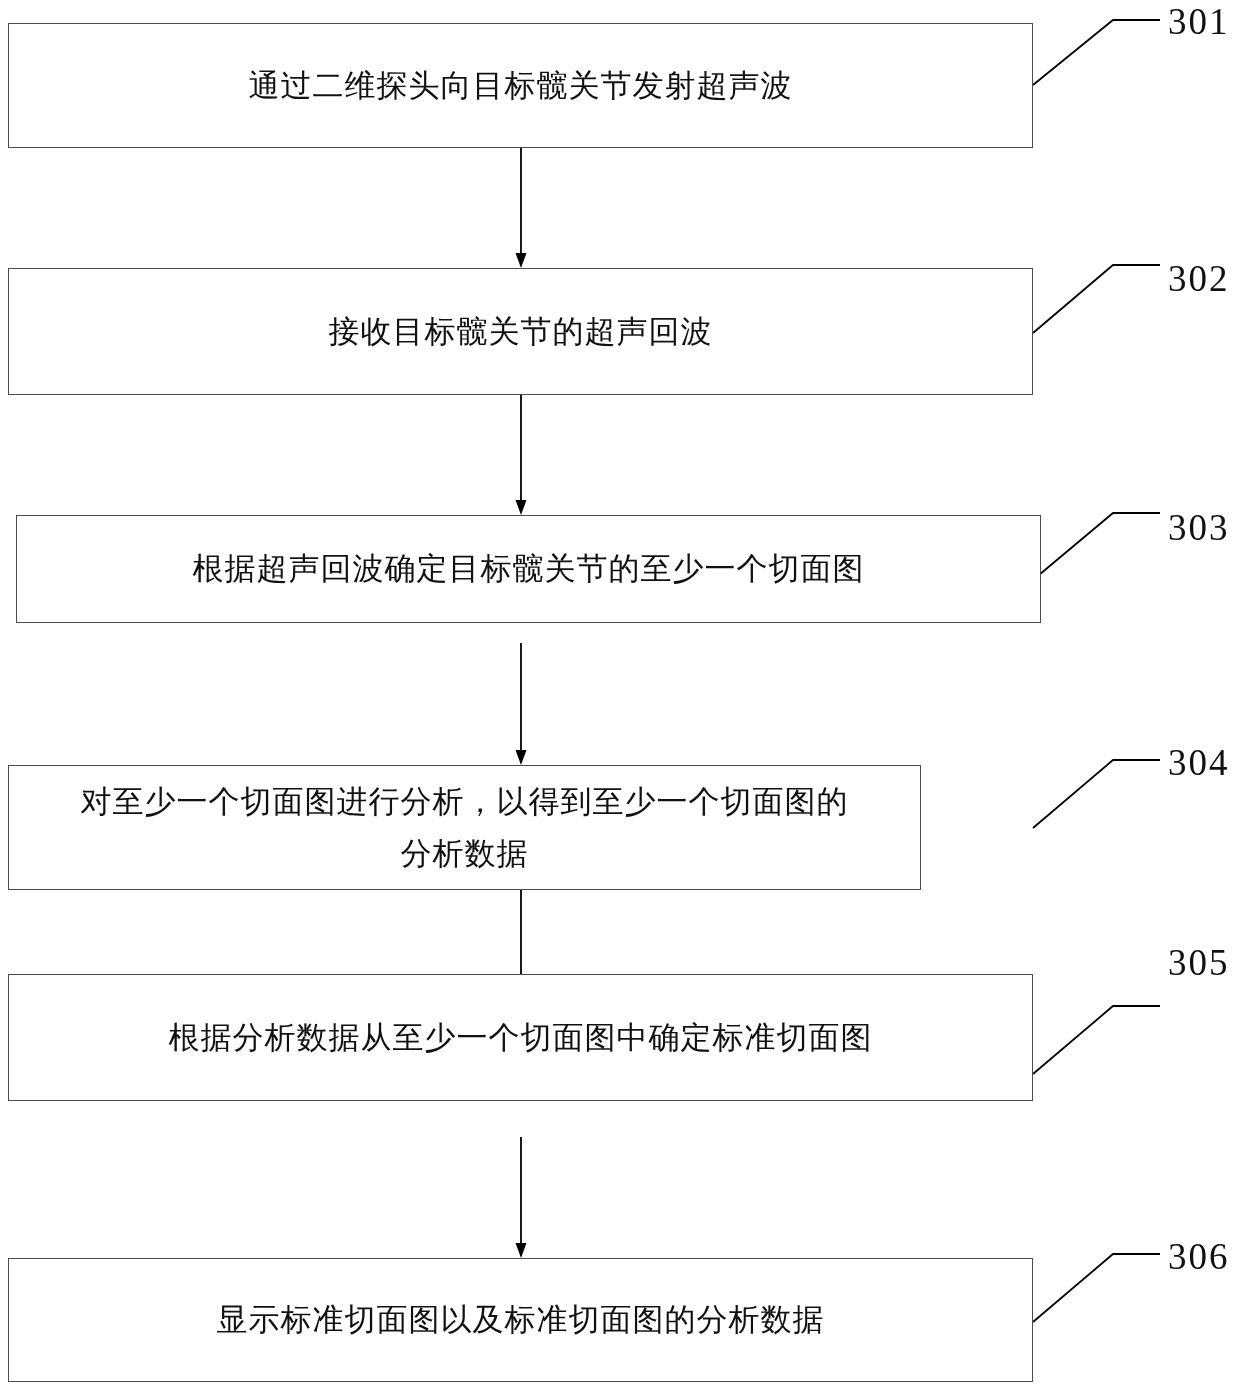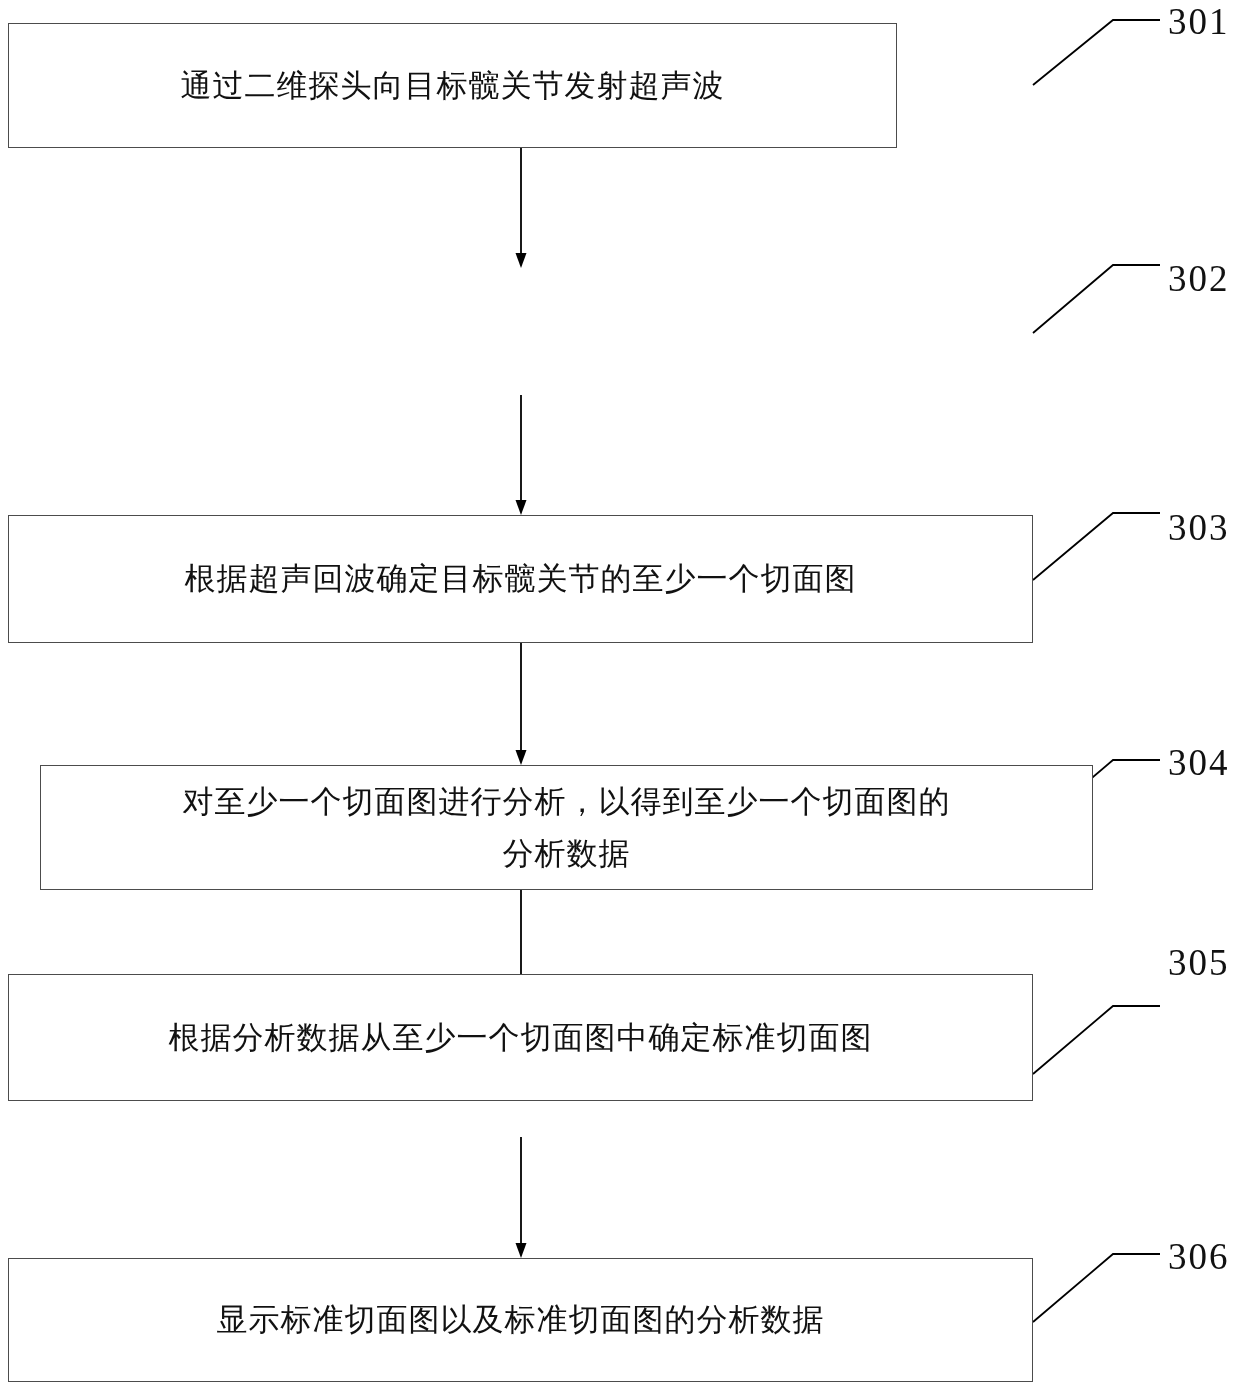--- a/index.html
+++ b/index.html
@@ -83,30 +83,33 @@
     <g id="leaders-group">
         <polyline points="1033,85 1113,20 1160,20" fill="none" stroke="#000000" stroke-width="1.8"></polyline>
         <polyline points="1033,333 1113,265 1160,265" fill="none" stroke="#000000" stroke-width="1.8"></polyline>
         <polyline points="1033,580 1113,513 1160,513" fill="none" stroke="#000000" stroke-width="1.8"></polyline>
         <polyline points="1033,828 1113,760 1160,760" fill="none" stroke="#000000" stroke-width="1.8"></polyline>
         <polyline points="1033,1074 1113,1006 1160,1006" fill="none" stroke="#000000" stroke-width="1.8"></polyline>
         <polyline points="1033,1322 1113,1254 1160,1254" fill="none" stroke="#000000" stroke-width="1.8"></polyline>
       </g>
   </svg>
 
-  <div class="step-box" style="left:8px; top:23px; width:889px; height:125px;">
+  <div class="step-box" style="left:8px; top:23px; width:1025px; height:125px;">
     <div class="step-text">通过二维探头向目标髋关节发射超声波</div>
   </div>
 
+  <div class="step-box" style="left:8px; top:268px; width:1025px; height:127px;">
+    <div class="step-text">接收目标髋关节的超声回波</div>
+  </div>
 
-  <div class="step-box" style="left:8px; top:515px; width:1025px; height:128px;justify-content:center;">
+  <div class="step-box" style="left:16px; top:515px; width:1025px; height:108px;justify-content:center;">
     <div class="step-text">根据超声回波确定目标髋关节的至少一个切面图</div>
   </div>
 
-  <div class="step-box" style="left:8px; top:765px; width:1053px; height:125px;margin-left:32px;">
+  <div class="step-box" style="left:8px; top:765px; width:913px; height:125px;">
     <div class="step-text">对至少一个切面图进行分析，以得到至少一个切面图的
 分析数据</div>
   </div>
 
   <div class="step-box" style="left:8px; top:974px; width:1025px; height:127px;text-align:right;">
     <div class="step-text">根据分析数据从至少一个切面图中确定标准切面图</div>
   </div>
 
   <div class="step-box" style="left:8px; top:1258px; width:1025px; height:124px;">
     <div class="step-text">显示标准切面图以及标准切面图的分析数据</div>

